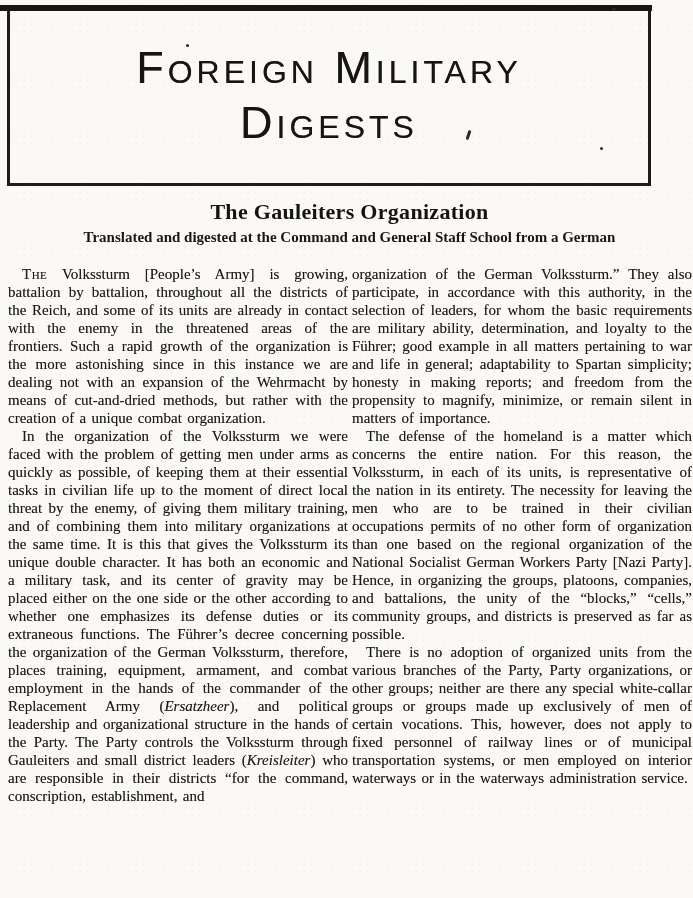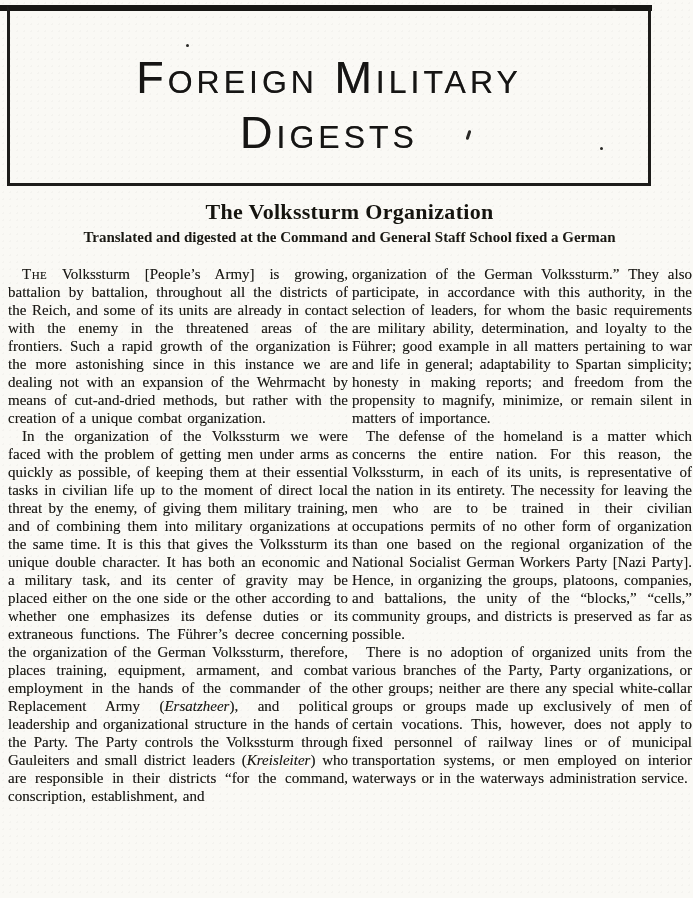--- a/index.html
+++ b/index.html
@@ -23,21 +23,21 @@
     text-align:center;
   }
   .banner-line {
     font-family:"Liberation Sans", sans-serif;
     font-variant:small-caps;
     font-size:45px; line-height:1;
     letter-spacing:4px;
     color:#161514;
     text-shadow:0 0 0.5px rgba(0,0,0,0.55);
   }
-  .banner-line-1 { margin-top:44px; }
+  .banner-line-1 { margin-top:34px; }
   .banner-line-2 { margin-top:10px; }
   .article-title {
     position:absolute; left:8px; top:200px; width:683px;
     text-align:center;
     font-size:22px; font-weight:bold; line-height:1.1;
     color:#15140f;
     letter-spacing:0.3px;
   }
   .byline {
     position:absolute; left:8px; top:229px; width:683px;
@@ -69,24 +69,24 @@
 </head>
 <body>
 
 <div class="top-rule"></div>
 
 <div class="header-box">
   <div class="banner-line banner-line-1">Foreign Military</div>
   <div class="banner-line banner-line-2">Digests</div>
 </div>
 
-<h1 class="article-title">The Volkssturm Organization</h1>
+<h1 class="article-title">The Gauleiters Organization</h1>
 
 <div class="byline">
-  <div><span>Translated and digested at the Command and General Staff School fixed a German</span></div>
+  <div><span>Translated and digested at the Command and General Staff School from a German</span></div>
 </div>
 
 <div class="column column-left">
     <p class="body-para indent"><span class="seg-smallcaps">The</span><span> Volkssturm [People’s Army] is growing, battalion by battalion, throughout all the districts of the Reich, and some of its units are already in contact with the enemy in the threatened areas of the frontiers. Such a rapid growth of the organization is the more astonishing since in this instance we are dealing not with an expansion of the Wehrmacht by means of cut-and-dried methods, but rather with the creation of a unique combat organization.</span></p>
     <p class="body-para indent"><span>In the organization of the Volkssturm we were faced with the problem of getting men under arms as quickly as possible, of keeping them at their essential tasks in civilian life up to the moment of direct local threat by the enemy, of giving them military training, and of combining them into military organizations at the same time. It is this that gives the Volkssturm its unique double character. It has both an economic and a military task, and its center of gravity may be placed either on the one side or the other according to whether one emphasizes its defense duties or its extraneous functions. The Führer’s decree concerning the organization of the German Volkssturm, therefore, places training, equipment, armament, and combat employment in the hands of the commander of the Replacement Army (</span><span class="seg-italic">Ersatzheer</span><span>), and political leadership and organizational structure in the hands of the Party. The Party controls the Volkssturm through Gauleiters and small district leaders (</span><span class="seg-italic">Kreisleiter</span><span>) who are responsible in their districts “for the command, conscription, establishment, and</span></p>
   </div>
 
 <div class="column column-right">
     <p class="body-para"><span>organization of the German Volkssturm.” They also participate, in accordance with this authority, in the selection of leaders, for whom the basic requirements are military ability, determination, and loyalty to the Führer; good example in all matters pertaining to war and life in general; adaptability to Spartan simplicity; honesty in making reports; and freedom from the propensity to magnify, minimize, or remain silent in matters of importance.</span></p>
     <p class="body-para indent"><span>The defense of the homeland is a matter which concerns the entire nation. For this reason, the Volkssturm, in each of its units, is representative of the nation in its entirety. The necessity for leaving the men who are to be trained in their civilian occupations permits of no other form of organization than one based on the regional organization of the National Socialist German Workers Party [Nazi Party].  Hence, in organizing the groups, platoons, companies, and battalions, the unity of the “blocks,” “cells,” community groups, and districts is preserved as far as possible.</span></p>

